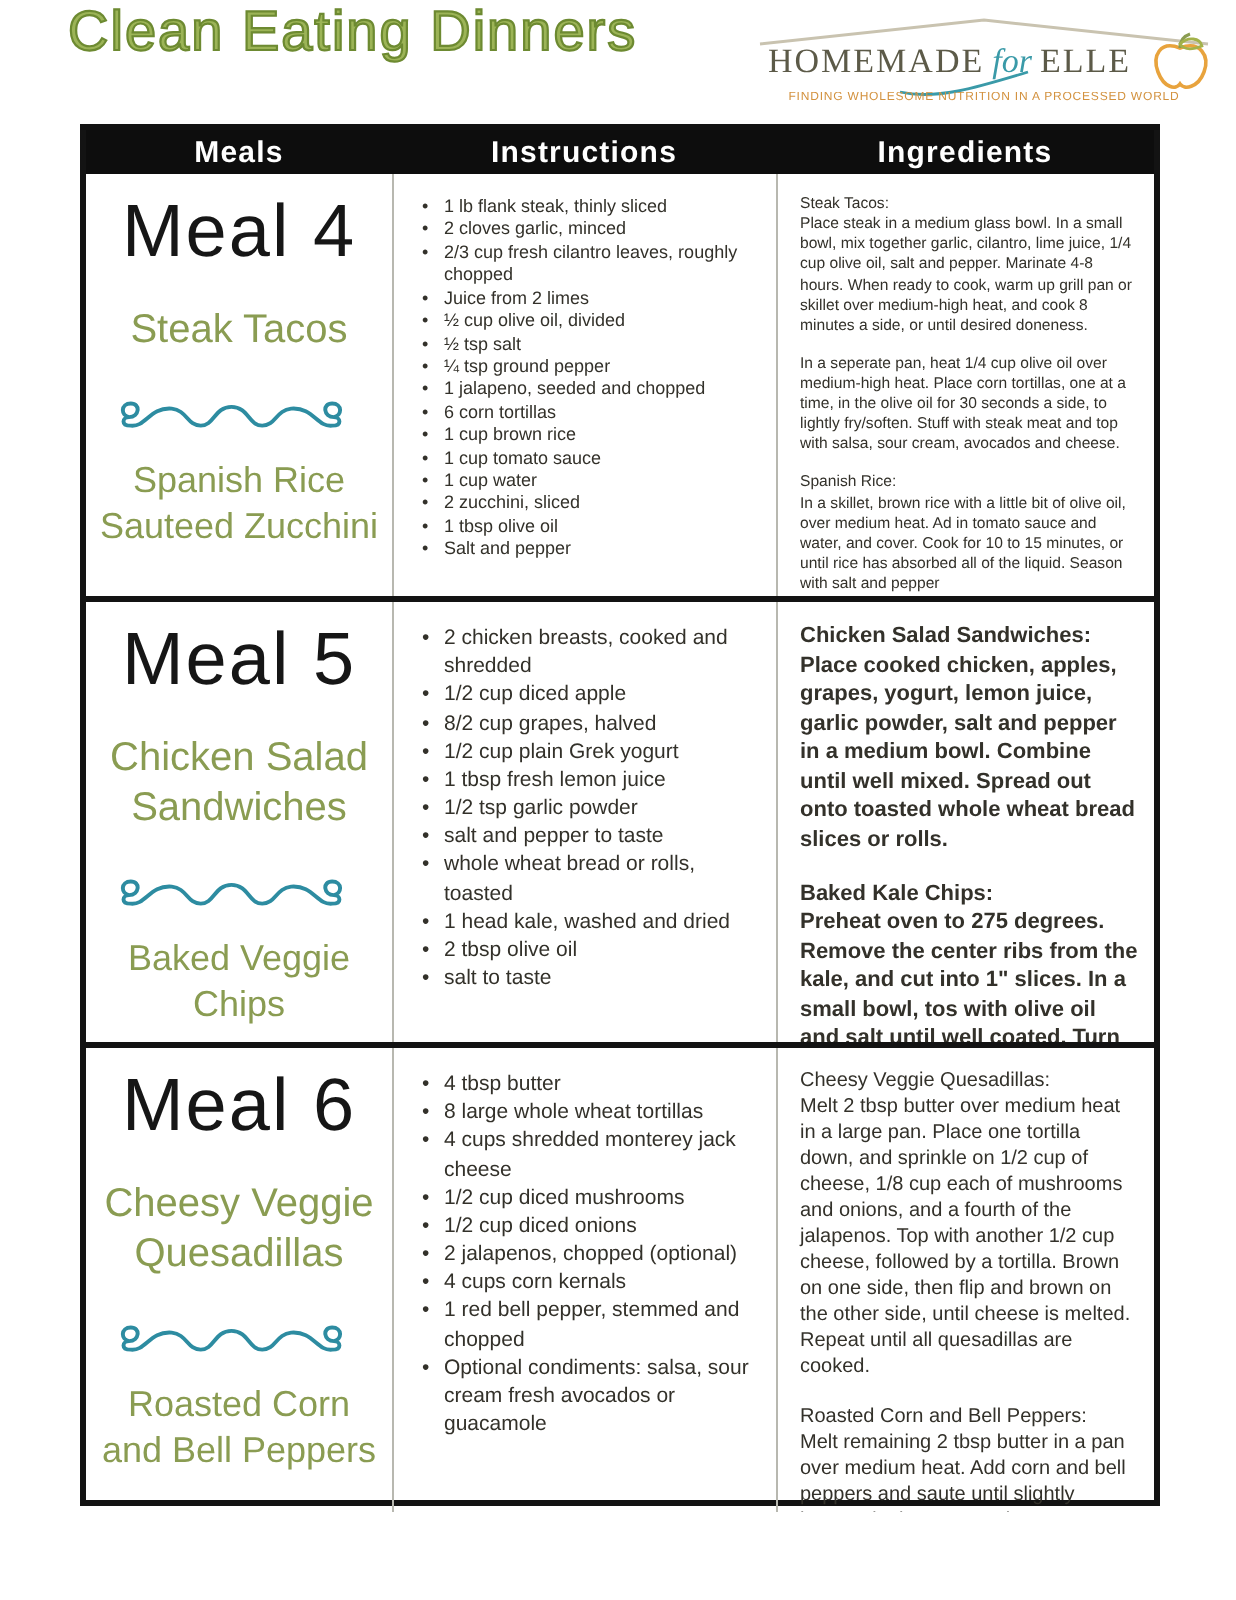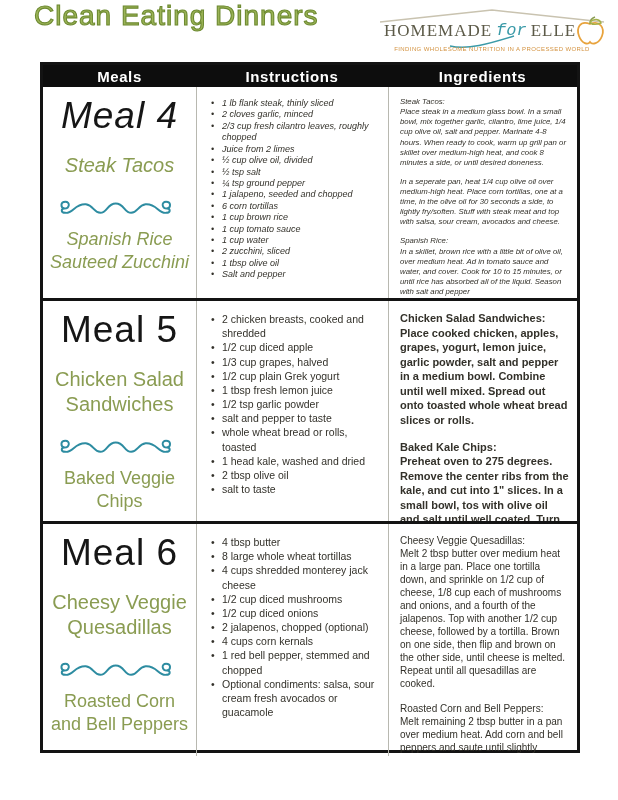--- a/index.html
+++ b/index.html
@@ -19,21 +19,21 @@
   }
   .logo{position:absolute;left:378px;top:8px;width:228px;height:52px;}
   .logo .roof{position:absolute;left:0;top:0;width:228px;height:16px;}
   .brand-row{
     position:absolute;left:6px;top:13px;width:222px;
     display:flex;align-items:flex-start;gap:3px;
     font-family:"Liberation Serif", serif;color:#5c5a48;
   }
   .brand-left,.brand-right{font-size:17px;letter-spacing:1px;}
   .brand-script{
-    font-family:Liberation Mono, monospace;font-style:italic;
+    font-family:Liberation Serif, serif;font-style:italic;
     color:#3a9aa8;font-size:17px;margin:0 1px;
   }
   .apple{position:absolute;right:0px;top:8px;width:32px;height:30px;}
   .swoosh{position:absolute;left:70px;top:26px;width:70px;height:16px;}
   .tagline{
     position:absolute;left:16px;top:38px;width:196px;
     font-size:6px;letter-spacing:0.4px;color:#d3923f;text-align:center;
     white-space:nowrap;overflow:hidden;
   }
   
@@ -105,21 +105,21 @@
   <div class="tagline">FINDING WHOLESOME NUTRITION IN A PROCESSED WORLD</div>
 </div>
 
 <div class="meal-table">
   <div class="thead">
     <div class="th">Meals</div>
     <div class="th">Instructions</div>
     <div class="th">Ingredients</div>
   </div>
   <div id="rows">
-  <div class="meal-row row-0" style="height: 211px; font-style: italic;">
+  <div class="meal-row row-0" style="height: 211px;">
     <div class="cell meals-cell">
       <div class="meal-number">Meal 4</div>
       <div class="meal-dish main">Steak Tacos</div>
       <svg class="swirl" viewBox="0 0 150 22">
         <path d="M10 14 c-5 -1 -5 -8 1 -8 c6 0 5 8 -1 8 c-4 0 -5 5 1 5 c9 1 11 -11 24 -10 c9 1 9 10 17 10 c8 0 8 -11 18 -11 c10 0 10 11 18 11 c8 0 8 -9 17 -10 c13 -1 15 11 24 10 c6 0 5 -5 1 -5 c-6 0 -7 -8 -1 -8 c6 0 6 7 1 8" stroke="#2d8ca1" stroke-width="2.3" fill="none" stroke-linecap="round"></path>
       </svg>
       <div class="meal-dish sides">
             <div>Spanish Rice</div>
             <div>Sauteed Zucchini</div>
           </div>
@@ -164,21 +164,21 @@
         <path d="M10 14 c-5 -1 -5 -8 1 -8 c6 0 5 8 -1 8 c-4 0 -5 5 1 5 c9 1 11 -11 24 -10 c9 1 9 10 17 10 c8 0 8 -11 18 -11 c10 0 10 11 18 11 c8 0 8 -9 17 -10 c13 -1 15 11 24 10 c6 0 5 -5 1 -5 c-6 0 -7 -8 -1 -8 c6 0 6 7 1 8" stroke="#2d8ca1" stroke-width="2.3" fill="none" stroke-linecap="round"></path>
       </svg>
       <div class="meal-dish sides">
             <div>Baked Veggie Chips</div>
           </div>
     </div>
     <div class="cell ingredients-cell">
       <ul>
             <li>2 chicken breasts, cooked and shredded</li>
             <li>1/2 cup diced apple</li>
-            <li>1/3 cup grapes, halved</li>
+            <li>8/2 cup grapes, halved</li>
             <li>1/2 cup plain Grek yogurt</li>
             <li>1 tbsp fresh lemon juice</li>
             <li>1/2 tsp garlic powder</li>
             <li>salt and pepper to taste</li>
             <li>whole wheat bread or rolls, toasted</li>
             <li>1 head kale, washed and dried</li>
             <li>2 tbsp olive oil</li>
             <li>salt to taste</li>
           </ul>
     </div>

